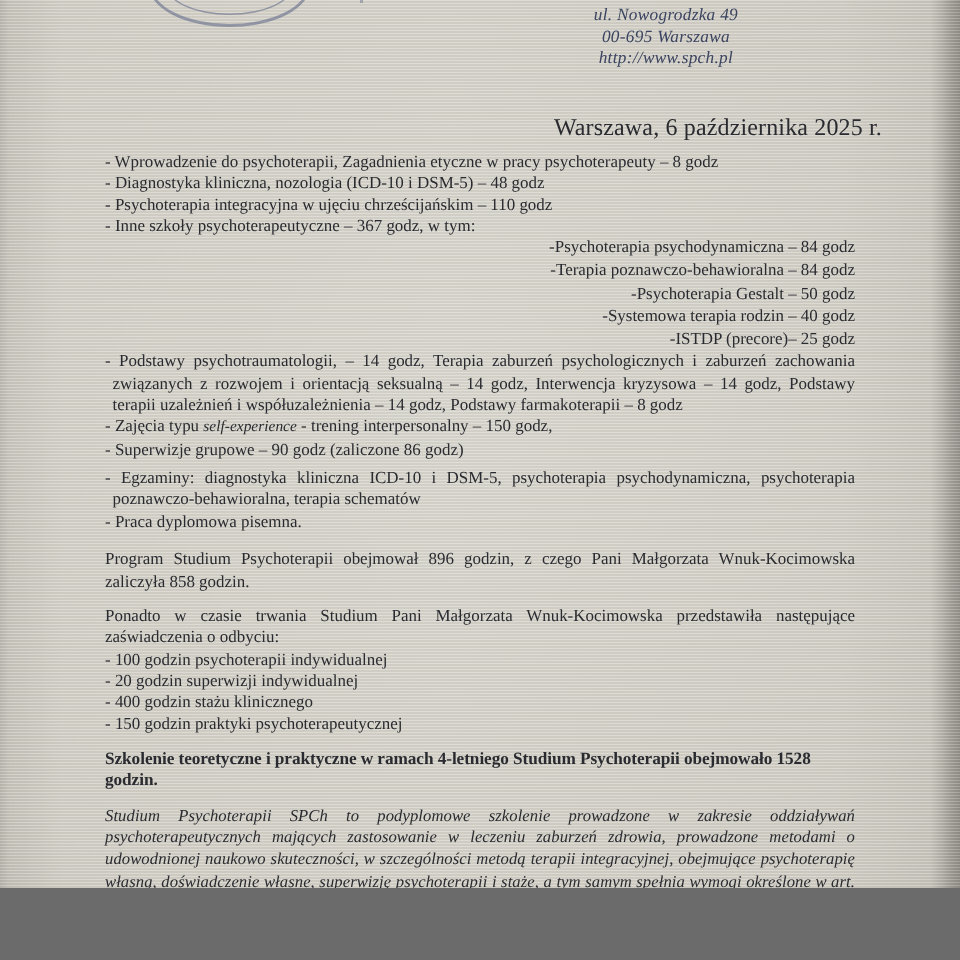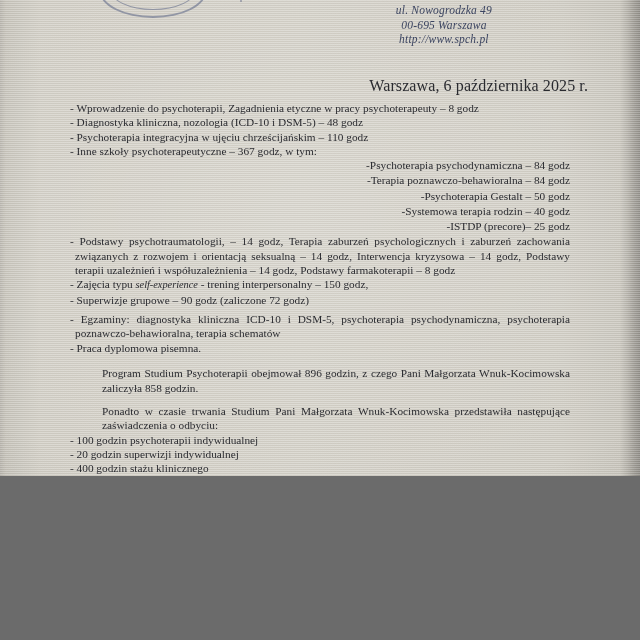--- a/index.html
+++ b/index.html
@@ -3,21 +3,21 @@
 <meta charset="utf-8">
 <style>
   html, body {
     margin: 0;
     padding: 0;
     background: #6b6b6b;
   }
   #page {
     position: relative;
     width: 640px;
-    height: 476px;
+    height: 592px;
     overflow: hidden;
     background: #a3a3a3;
     font-family: "Liberation Serif", "DejaVu Serif", serif;
     color: #2a2b30;
   }
   
   #paper-texture {
     position: absolute;
     inset: 0;
     background:
@@ -136,21 +136,20 @@
   .subitem .dash { display: inline-block; width: 36px; }
   .just {
     text-align: justify;
     line-height: 14.4px;
     padding-left: 5px;
     text-indent: -5px;
   }
   .just-noindent {
     text-align: justify;
     line-height: 14.4px;
-    margin-left: 32px;
   }
   .gap-s { height: 5px; }
   .gap-m { height: 9px; }
   .gap-l { height: 11px; }
   .ital { font-style: italic; font-size: 10.3px; }
   .bold-sum {
     font-weight: bold;
     font-size: 11.5px;
     line-height: 14.4px;
     letter-spacing: -0.05px;
@@ -230,21 +229,21 @@
         <div class="subitem"><span class="dash">-</span><span>Terapia poznawczo-behawioralna – 84 godz</span></div>
         <div class="subitem"><span class="dash">-</span><span>Psychoterapia Gestalt – 50 godz</span></div>
         <div class="subitem"><span class="dash">-</span><span>Systemowa terapia rodzin – 40 godz</span></div>
         <div class="subitem"><span class="dash">-</span><span>ISTDP (precore)– 25 godz</span></div>
       </div>
 
       <div class="just">- Podstawy psychotraumatologii, – 14 godz, Terapia zaburzeń psychologicznych i zaburzeń zachowania związanych z rozwojem i orientacją seksualną – 14 godz, Interwencja kryzysowa – 14 godz, Podstawy terapii uzależnień i współuzależnienia – 14 godz, Podstawy farmakoterapii – 8 godz</div>
 
       <div class="bullet"><span>- Zajęcia typu </span><span class="ital">self-experience</span><span> - trening interpersonalny – 150 godz,</span></div>
 
-      <div class="bullet">- Superwizje grupowe – 90 godz (zaliczone 72 godz)</div>
+      <div class="bullet">- Superwizje grupowe – 90 godz (zaliczone 86 godz)</div>
 
       <div class="gap-s"></div>
 
       <div class="just">- Egzaminy: diagnostyka kliniczna ICD-10 i DSM-5, psychoterapia psychodynamiczna, psychoterapia poznawczo-behawioralna, terapia schematów</div>
       <div class="bullet">- Praca dyplomowa pisemna.</div>
 
       <div class="gap-l"></div>
 
       <div class="just-noindent">Program Studium Psychoterapii obejmował 896 godzin, z czego Pani Małgorzata Wnuk-Kocimowska zaliczyła 858 godzin.</div>
 
@@ -254,20 +253,21 @@
 
       <div>
         <div class="bullet">- 100 godzin psychoterapii indywidualnej</div>
         <div class="bullet">- 20 godzin superwizji indywidualnej</div>
         <div class="bullet">- 400 godzin stażu klinicznego</div>
         <div class="bullet">- 150 godzin praktyki psychoterapeutycznej</div>
       </div>
 
       <div class="gap-m"></div>
 
+      <div class="bold-sum">Szkolenie teoretyczne i praktyczne w ramach 4-letniego Studium Psychoterapii obejmowało 1528 godzin.</div>
 
       <div class="gap-m"></div>
 
       <div class="closing-ital">Studium Psychoterapii SPCh to podyplomowe szkolenie prowadzone w zakresie oddziaływań psychoterapeutycznych mających zastosowanie w leczeniu zaburzeń zdrowia, prowadzone metodami o udowodnionej naukowo skuteczności, w szczególności metodą terapii integracyjnej, obejmujące psychoterapię własną, doświadczenie własne, superwizję psychoterapii i staże, a tym samym spełnia wymogi określone w art. 87 Ustawy o niektórych zawodach medycznych z dn. 17 sierpnia 2023r.</div>
     </div>
 
     <div class="sig-title">Dyrektor ds. Kształcenia</div>
 
     <div id="stamp">
       <div class="ring-outer"></div>

